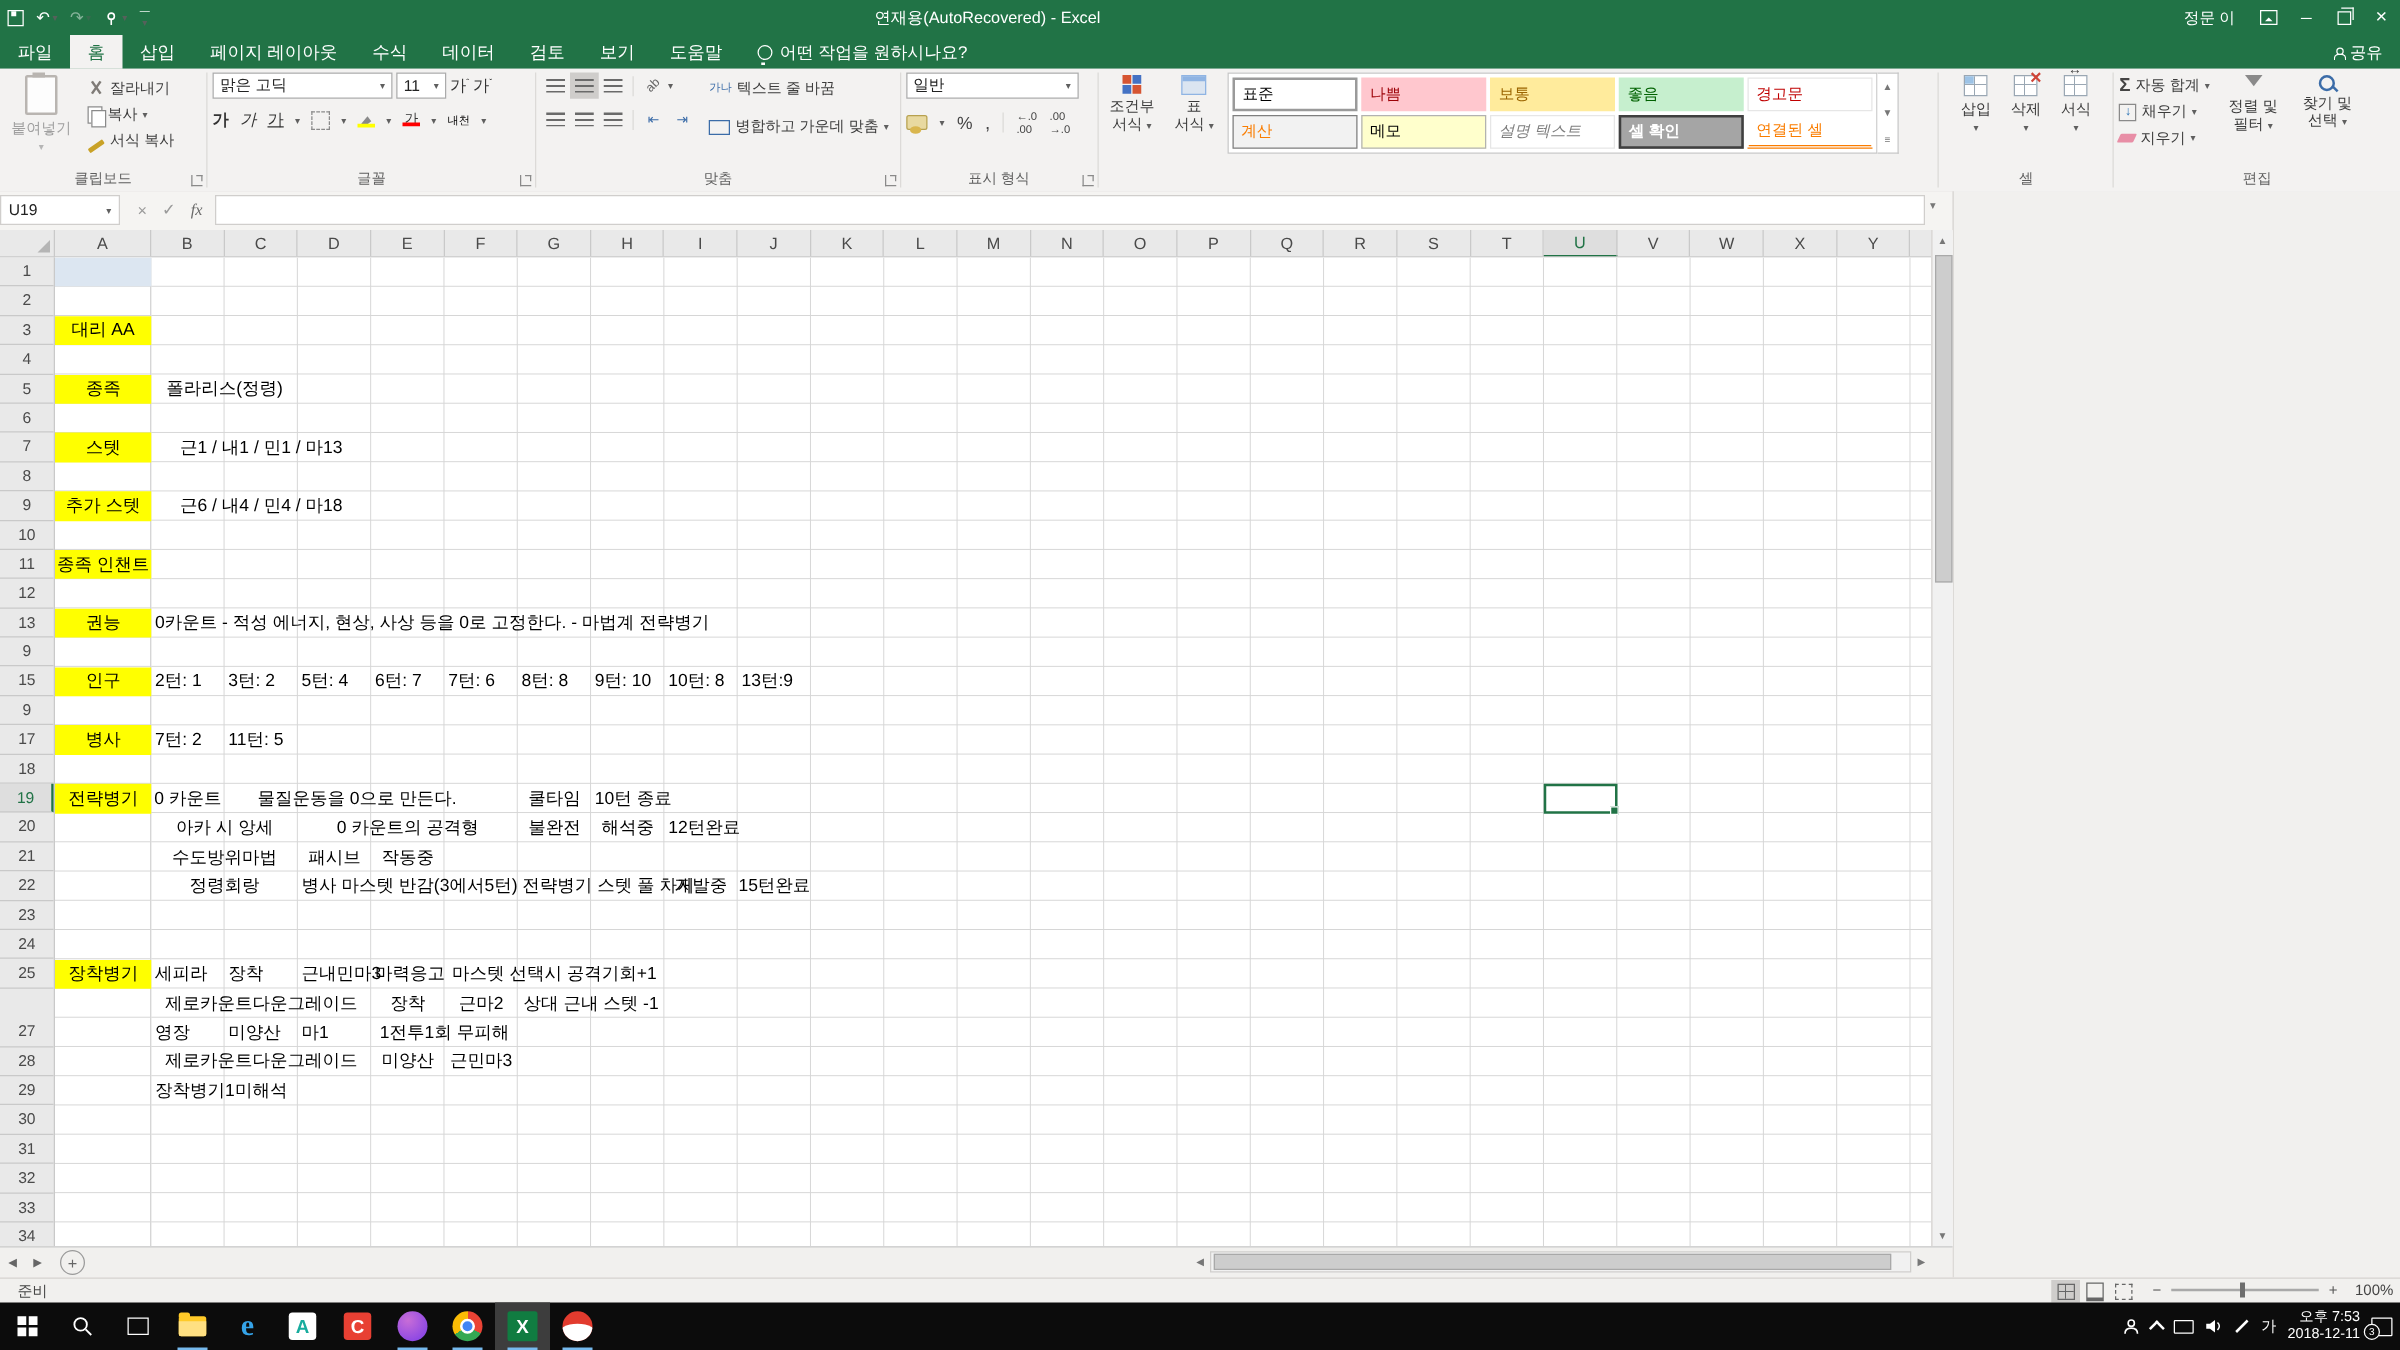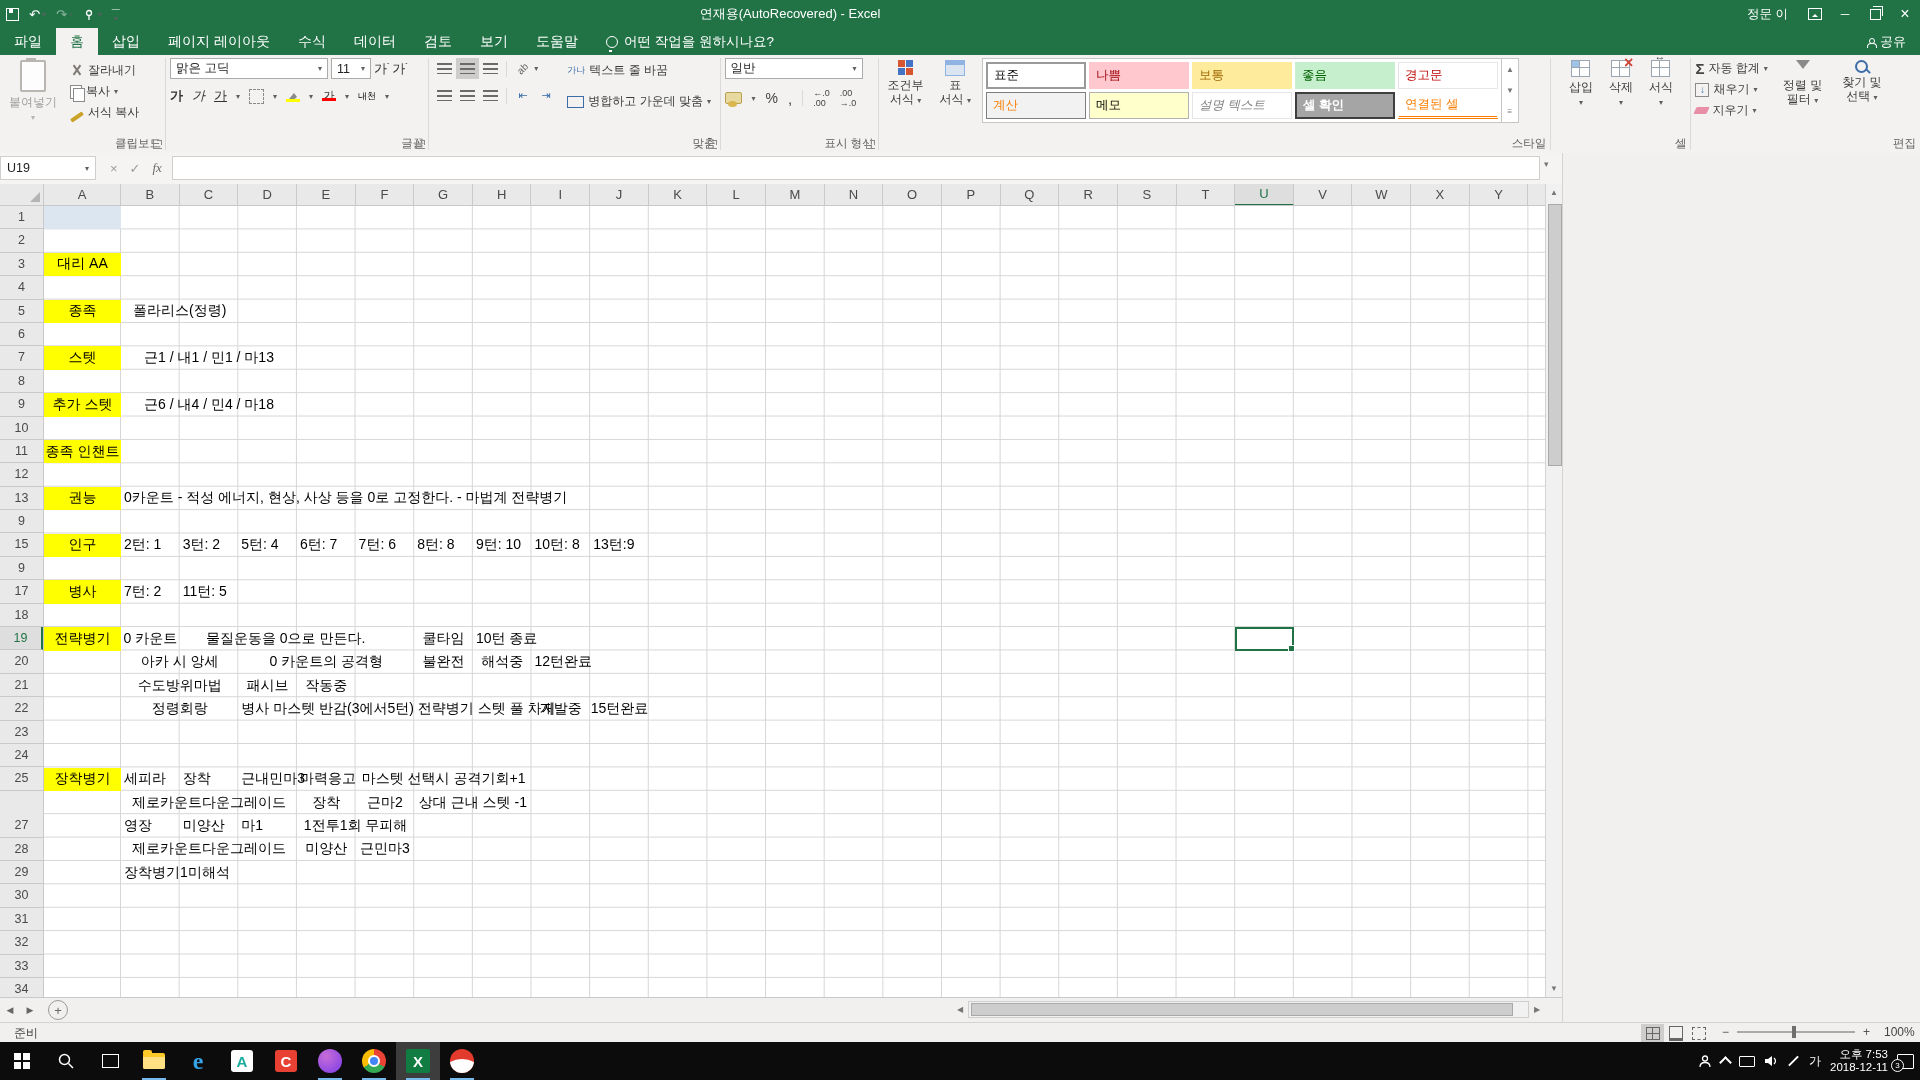--- a/index.html
+++ b/index.html
@@ -30,21 +30,21 @@
   .bulb{width:10px;height:10px;border:1.5px solid #fff;border-radius:50%;position:relative;}
   .bulb::after{content:"";position:absolute;left:2.5px;top:10px;width:3px;height:3px;border-bottom:2px solid #fff;}
   #share{position:absolute;right:14px;top:28px;height:27px;display:flex;align-items:center;gap:5px;color:#fff;font-size:13px;}
   .person{width:8px;height:8px;position:relative;display:inline-block;}
   .person::before{content:"";position:absolute;left:2px;top:0;width:4px;height:4px;border:1px solid #fff;border-radius:50%;}
   .person::after{content:"";position:absolute;left:0;top:5px;width:8px;height:4px;border:1px solid #fff;border-bottom:none;border-radius:4px 4px 0 0;}
   
   #ribbon{position:absolute;left:0;top:55px;width:1920px;height:98px;background:#f3f2f1;border-bottom:1px solid #d5d2cf;display:flex;}
   .rgroup{position:relative;display:flex;flex-direction:column;padding:3px 4px 0 4px;}
   .gbody{flex:1;}
-  .glabel{height:17px;line-height:15px;text-align:right;font-size:11.5px;color:#5e5e5e;}
+  .glabel{height:17px;line-height:15px;text-align:center;font-size:11.5px;color:#5e5e5e;}
   .gsep{width:1px;background:#dcdad8;margin:3px 0;}
   .launcher{position:absolute;right:3px;bottom:4px;width:8px;height:8px;border-left:1px solid #8a8a8a;border-bottom:1px solid #8a8a8a;}
   .launcher::after{content:"";position:absolute;right:0;top:0;width:4px;height:4px;border-right:1px solid #8a8a8a;border-top:1px solid #8a8a8a;}
   .sbtn{display:flex;align-items:center;gap:4px;font-size:12px;color:#3b3b3b;height:21px;white-space:nowrap;}
   .dd{font-size:8px;color:#5f5f5f;}
   .combo{background:#fff;border:1px solid #ababab;height:21px;display:flex;align-items:center;padding:0 5px;font-size:12.5px;color:#222;justify-content:space-between;box-sizing:border-box;}
   .bigbtn{display:flex;flex-direction:column;align-items:center;font-size:12px;color:#3b3b3b;justify-content:flex-start;gap:2px;padding:2px 5px;}
   
   .clipboard-icon{width:22px;height:28px;border:2px solid #b9b5b1;border-radius:2px;position:relative;background:#fdfdfd;}
   .clipboard-icon::after{content:"";position:absolute;left:4px;top:-4px;width:10px;height:4px;background:#b9b5b1;}
@@ -282,21 +282,21 @@
       </div>
     </div>
     <div class="glabel">클립보드</div>
     <span class="launcher"></span>
   </div>
   <div class="gsep"></div>
 
   <div class="rgroup" style="width:256px;">
     <div class="gbody">
       <div style="display:flex;gap:3px;align-items:center;">
-        <div class="combo" style="width:158px;text-align:right;">
+        <div class="combo" style="width:144px;text-align:right;">
             <span>맑은 고딕</span>
             <span class="dd">▾</span>
           </div>
         <div class="combo" style="width:40px;">
             <span>11</span>
             <span class="dd">▾</span>
           </div>
         <span class="ga">가<sup style="font-size:7px;">ˆ</sup></span>
         <span class="ga">가<sup style="font-size:7px;">ˇ</sup></span>
       </div>
@@ -434,21 +434,20 @@
             <div class="chip check">셀 확인</div>
             <div class="chip linked">연결된 셀</div>
           </div>
         <div class="gal-scroll">
             <span>▲</span>
             <span>▼</span>
             <span>≡</span>
           </div>
       </div>
     </div>
-    <div class="glabel">스타일</div>
   </div>
   <div class="gsep"></div>
 
   <div class="rgroup" style="width:132px;">
     <div class="gbody" style="display:flex;gap:6px;justify-content:center;">
       <div class="bigbtn">
           <span class="grid-ic ins"></span>
           <span>삽입</span>
           <span class="dd">▾</span>
         </div>

